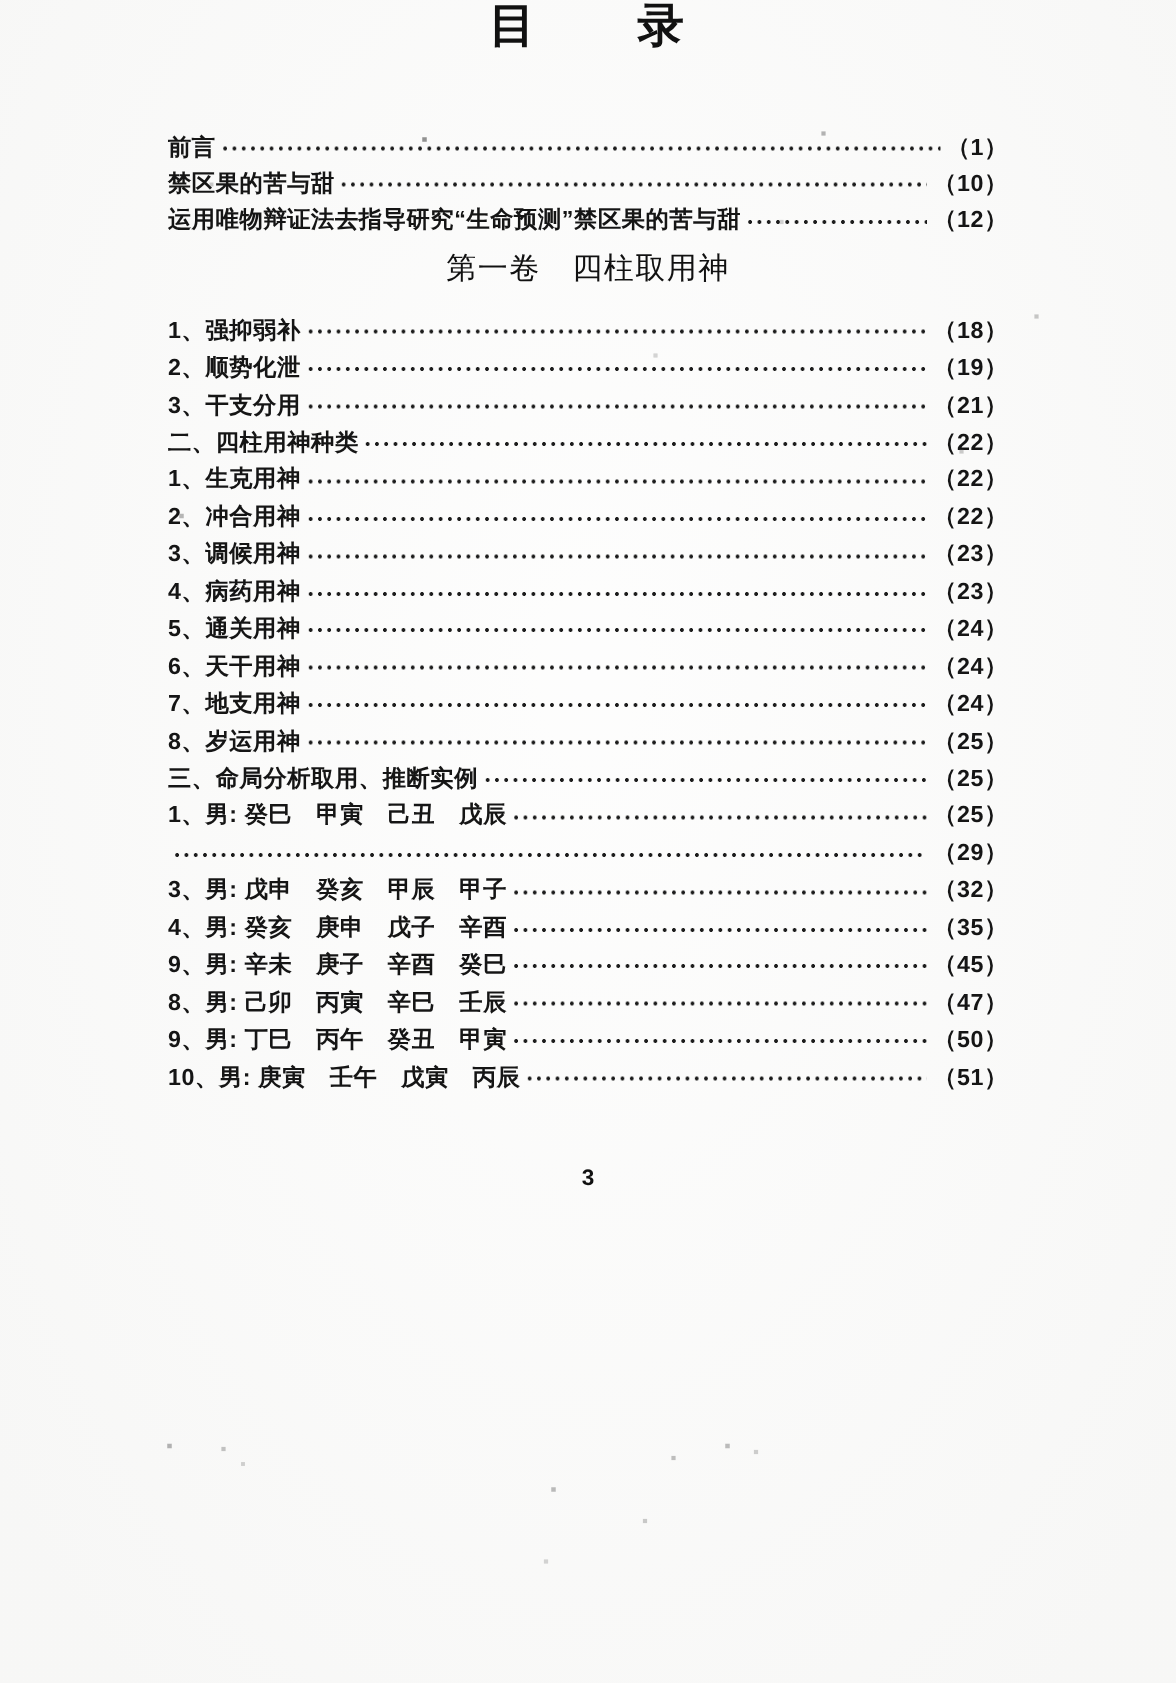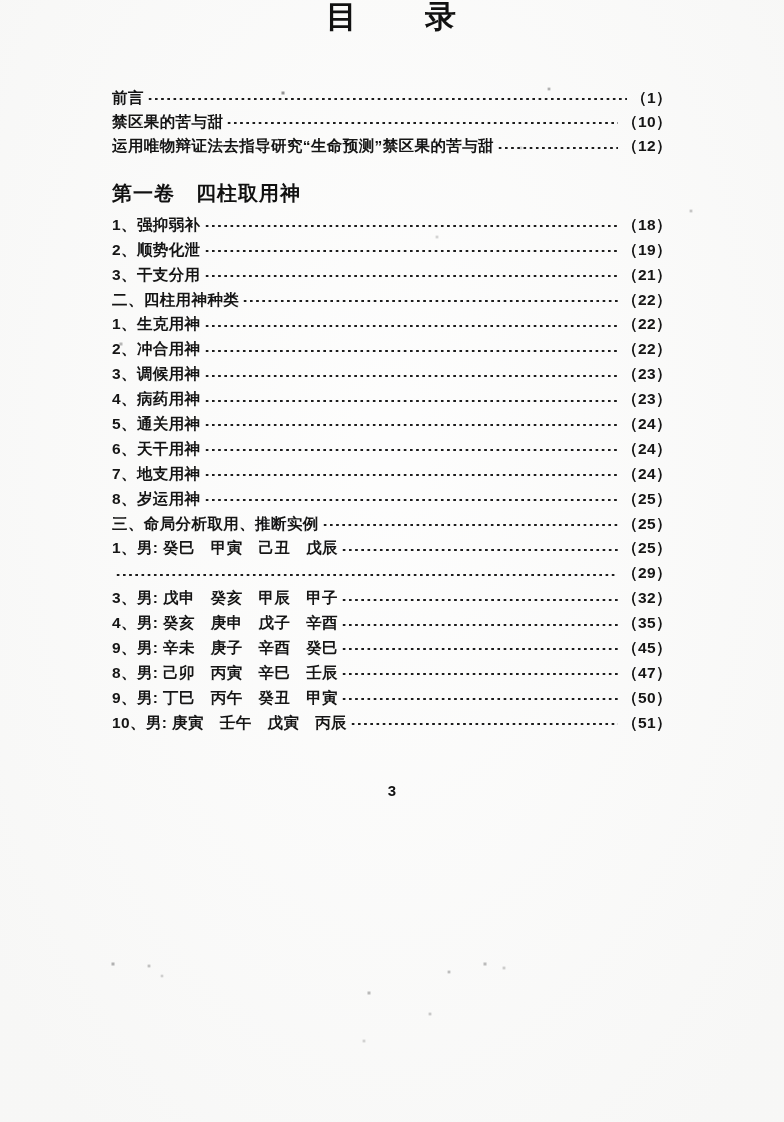--- a/index.html
+++ b/index.html
@@ -31,28 +31,28 @@
   .page-title {
     text-align: center;
     font-size: 31px;
     font-weight: 700;
     letter-spacing: 2px;
     line-height: 34px;
     margin: 0 0 52px 0;
     color: #111;
   }
   .front-list {
-    margin-bottom: 21px;
+    margin-bottom: 6px;
   }
   .section-title {
-    text-align: left;
+    text-align: center;
     font-size: 20px;
-    font-weight: 700;
+    font-weight: 400;
     letter-spacing: 1px;
-    margin: 0 0 6px 0;
+    margin: 0 0 16px 0;
     color: #111;
   }
   .toc-row {
     display: flex;
     align-items: center;
     font-size: 15.5px;
     font-weight: 700;
     letter-spacing: 0.4px;
     white-space: nowrap;
   }

